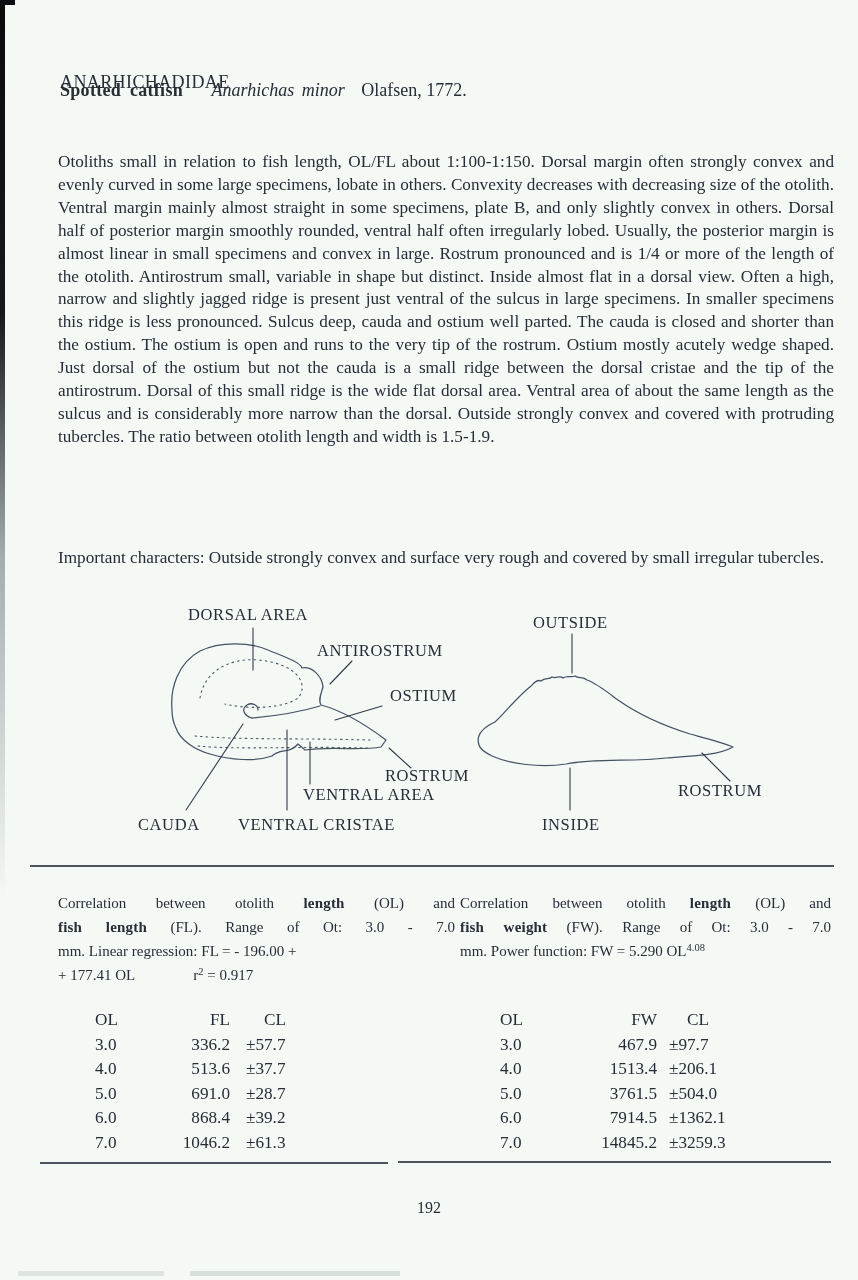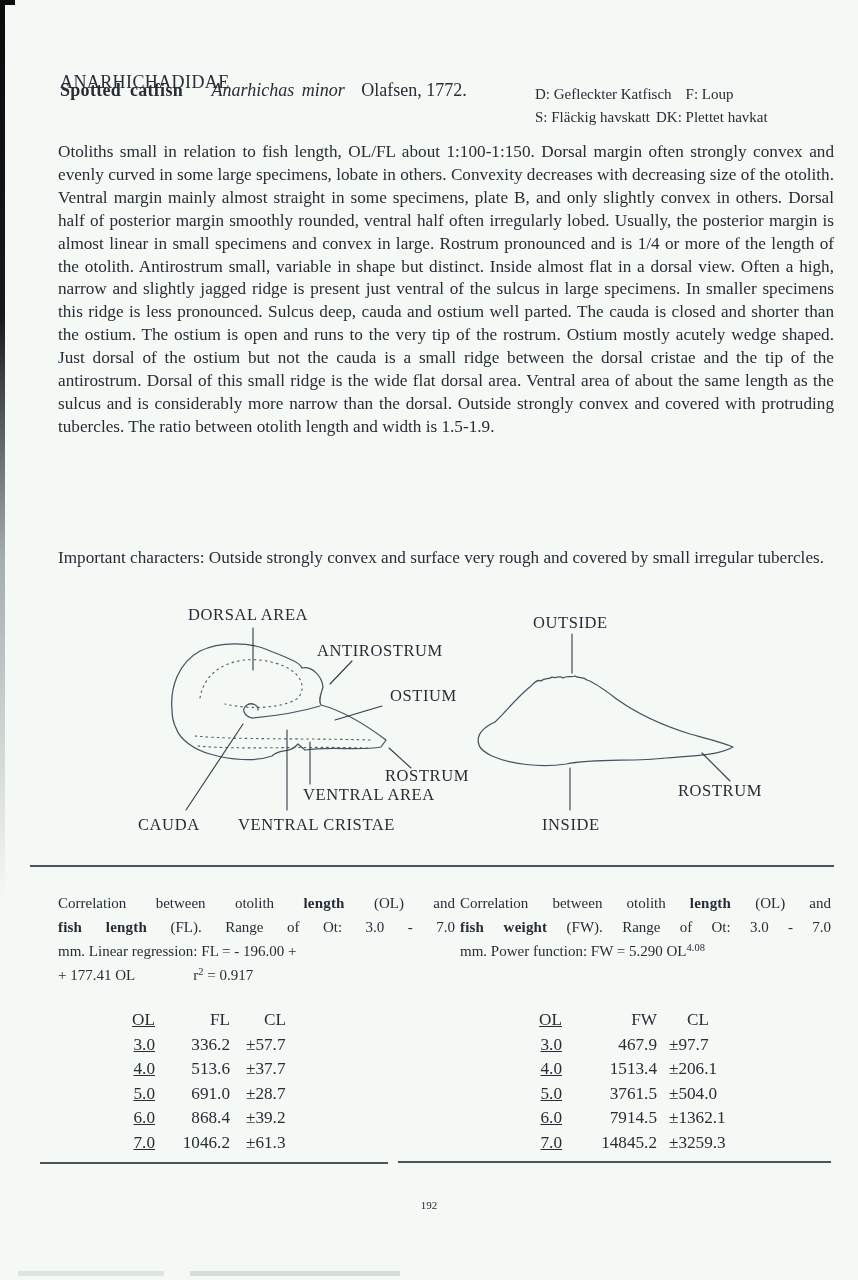--- a/index.html
+++ b/index.html
@@ -18,21 +18,21 @@
   .band2{left:190px;width:210px;background:#d7dfd9;}
 
   .family{position:absolute;left:60px;top:72px;font-size:18px;letter-spacing:.4px;}
   .title-line{position:absolute;left:60px;top:80px;font-size:18px;white-space:nowrap;}
   .title-line .common{font-weight:bold;letter-spacing:.3px;margin-right:24px;word-spacing:4px;}
   .title-line .species{font-style:italic;margin-right:12px;word-spacing:3px;}
   .names{position:absolute;left:535px;top:83px;font-size:15px;line-height:23px;}
   .names .gap1{display:inline-block;width:14px;}
   .names .gap2{display:inline-block;width:6px;}
 
-  .desc{position:absolute;left:58px;top:141px;width:776px;margin:0;
+  .desc{position:absolute;left:58px;top:151px;width:776px;margin:0;
     font-size:17.2px;line-height:22.9px;text-align:justify;}
   .note{position:absolute;left:58px;top:494px;margin:0;font-size:17.2px;}
   .important{position:absolute;left:58px;top:547px;width:776px;margin:0;
     font-size:17.2px;line-height:22.9px;text-align:justify;}
 
   .diagram{position:absolute;left:0;top:598px;width:720px;height:262px;}
   .diagram svg{display:block;}
   .diagram text{font-family:"Liberation Serif","DejaVu Serif",serif;font-size:16.5px;
     letter-spacing:.6px;fill:#272c35;}
   .oline{fill:none;stroke:#46525f;stroke-width:1.25;stroke-linejoin:round;stroke-linecap:round;}
@@ -51,49 +51,41 @@
   .corr b{letter-spacing:.2px;}
   .corr .tabgap{display:inline-block;width:58px;}
   sup{font-size:70%;vertical-align:baseline;position:relative;top:-0.45em;}
 
   .dtable{position:absolute;top:1008px;font-size:17.2px;line-height:24.5px;}
   .dtable.tleft{left:95px;}
   .dtable.tright{left:500px;}
   .trow,.thead{display:grid;}
   .tleft .trow,.tleft .thead{grid-template-columns:60px 75px 140px;}
   .tright .trow,.tright .thead{grid-template-columns:62px 95px 140px;}
-  .tcell.c0{text-align:right;text-decoration:underline;}
+  .tcell.c0{text-align:left;}
   .tcell.c1{text-align:right;}
   .tcell.c2{text-align:left;padding-left:16px;}
   .thead .tcell.c2{padding-left:34px;}
   .tright .tcell.c2{padding-left:12px;}
   .tright .thead .tcell.c2{padding-left:30px;}
 
-  .pageno{position:absolute;left:0;top:1199px;width:858px;text-align:center;font-size:11px;}
+  .pageno{position:absolute;left:0;top:1199px;width:858px;text-align:center;font-size:16px;}
 </style>
 </head>
 <body>
 
 <div class="page">
   <div class="edge-left"></div>
   <div class="edge-corner"></div>
 
   <div class="family">ANARHICHADIDAE</div>
   <div class="title-line">
     <span class="common">Spotted catfisn</span>
     <span class="species">Anarhichas minor</span>
     <span class="authority">Olafsen, 1772.</span>
-  </div>
-  <div class="names">
-    <div>
-      <span>D: Gefleckter Katfisch</span><span class="gap1"></span><span>F: Loup</span>
-    </div>
-    <div>
-      <span>S: Fläckig havskatt</span><span class="gap2"></span><span>DK: Plettet havkat</span>
-    </div>
   </div>
 
   <p class="desc">Otoliths small in relation to fish length, OL/FL about 1:100-1:150. Dorsal margin often strongly convex and evenly curved in some large specimens, lobate in others. Convexity decreases with decreasing size of the otolith. Ventral margin mainly almost straight in some specimens, plate B, and only slightly convex in others. Dorsal half of posterior margin smoothly rounded, ventral half often irregularly lobed. Usually, the posterior margin is almost linear in small specimens and convex in large. Rostrum pronounced and is 1/4 or more of the length of the otolith. Antirostrum small, variable in shape but distinct. Inside almost flat in a dorsal view. Often a high, narrow and slightly jagged ridge is present just ventral of the sulcus in large specimens. In smaller specimens this ridge is less pronounced. Sulcus deep, cauda and ostium well parted. The cauda is closed and shorter than the ostium. The ostium is open and runs to the very tip of the rostrum. Ostium mostly acutely wedge shaped. Just dorsal of the ostium but not the cauda is a small ridge between the dorsal cristae and the tip of the antirostrum. Dorsal of this small ridge is the wide flat dorsal area. Ventral area of about the same length as the sulcus and is considerably more narrow than the dorsal. Outside strongly convex and covered with protruding tubercles. The ratio between otolith length and  width is 1.5-1.9.</p>
 
 
   <p class="important">Important characters: Outside strongly convex and surface very rough and covered by small irregular tubercles.</p>
 
   <div class="diagram">
     <svg width="858" height="262" viewBox="0 0 858 262">
 

